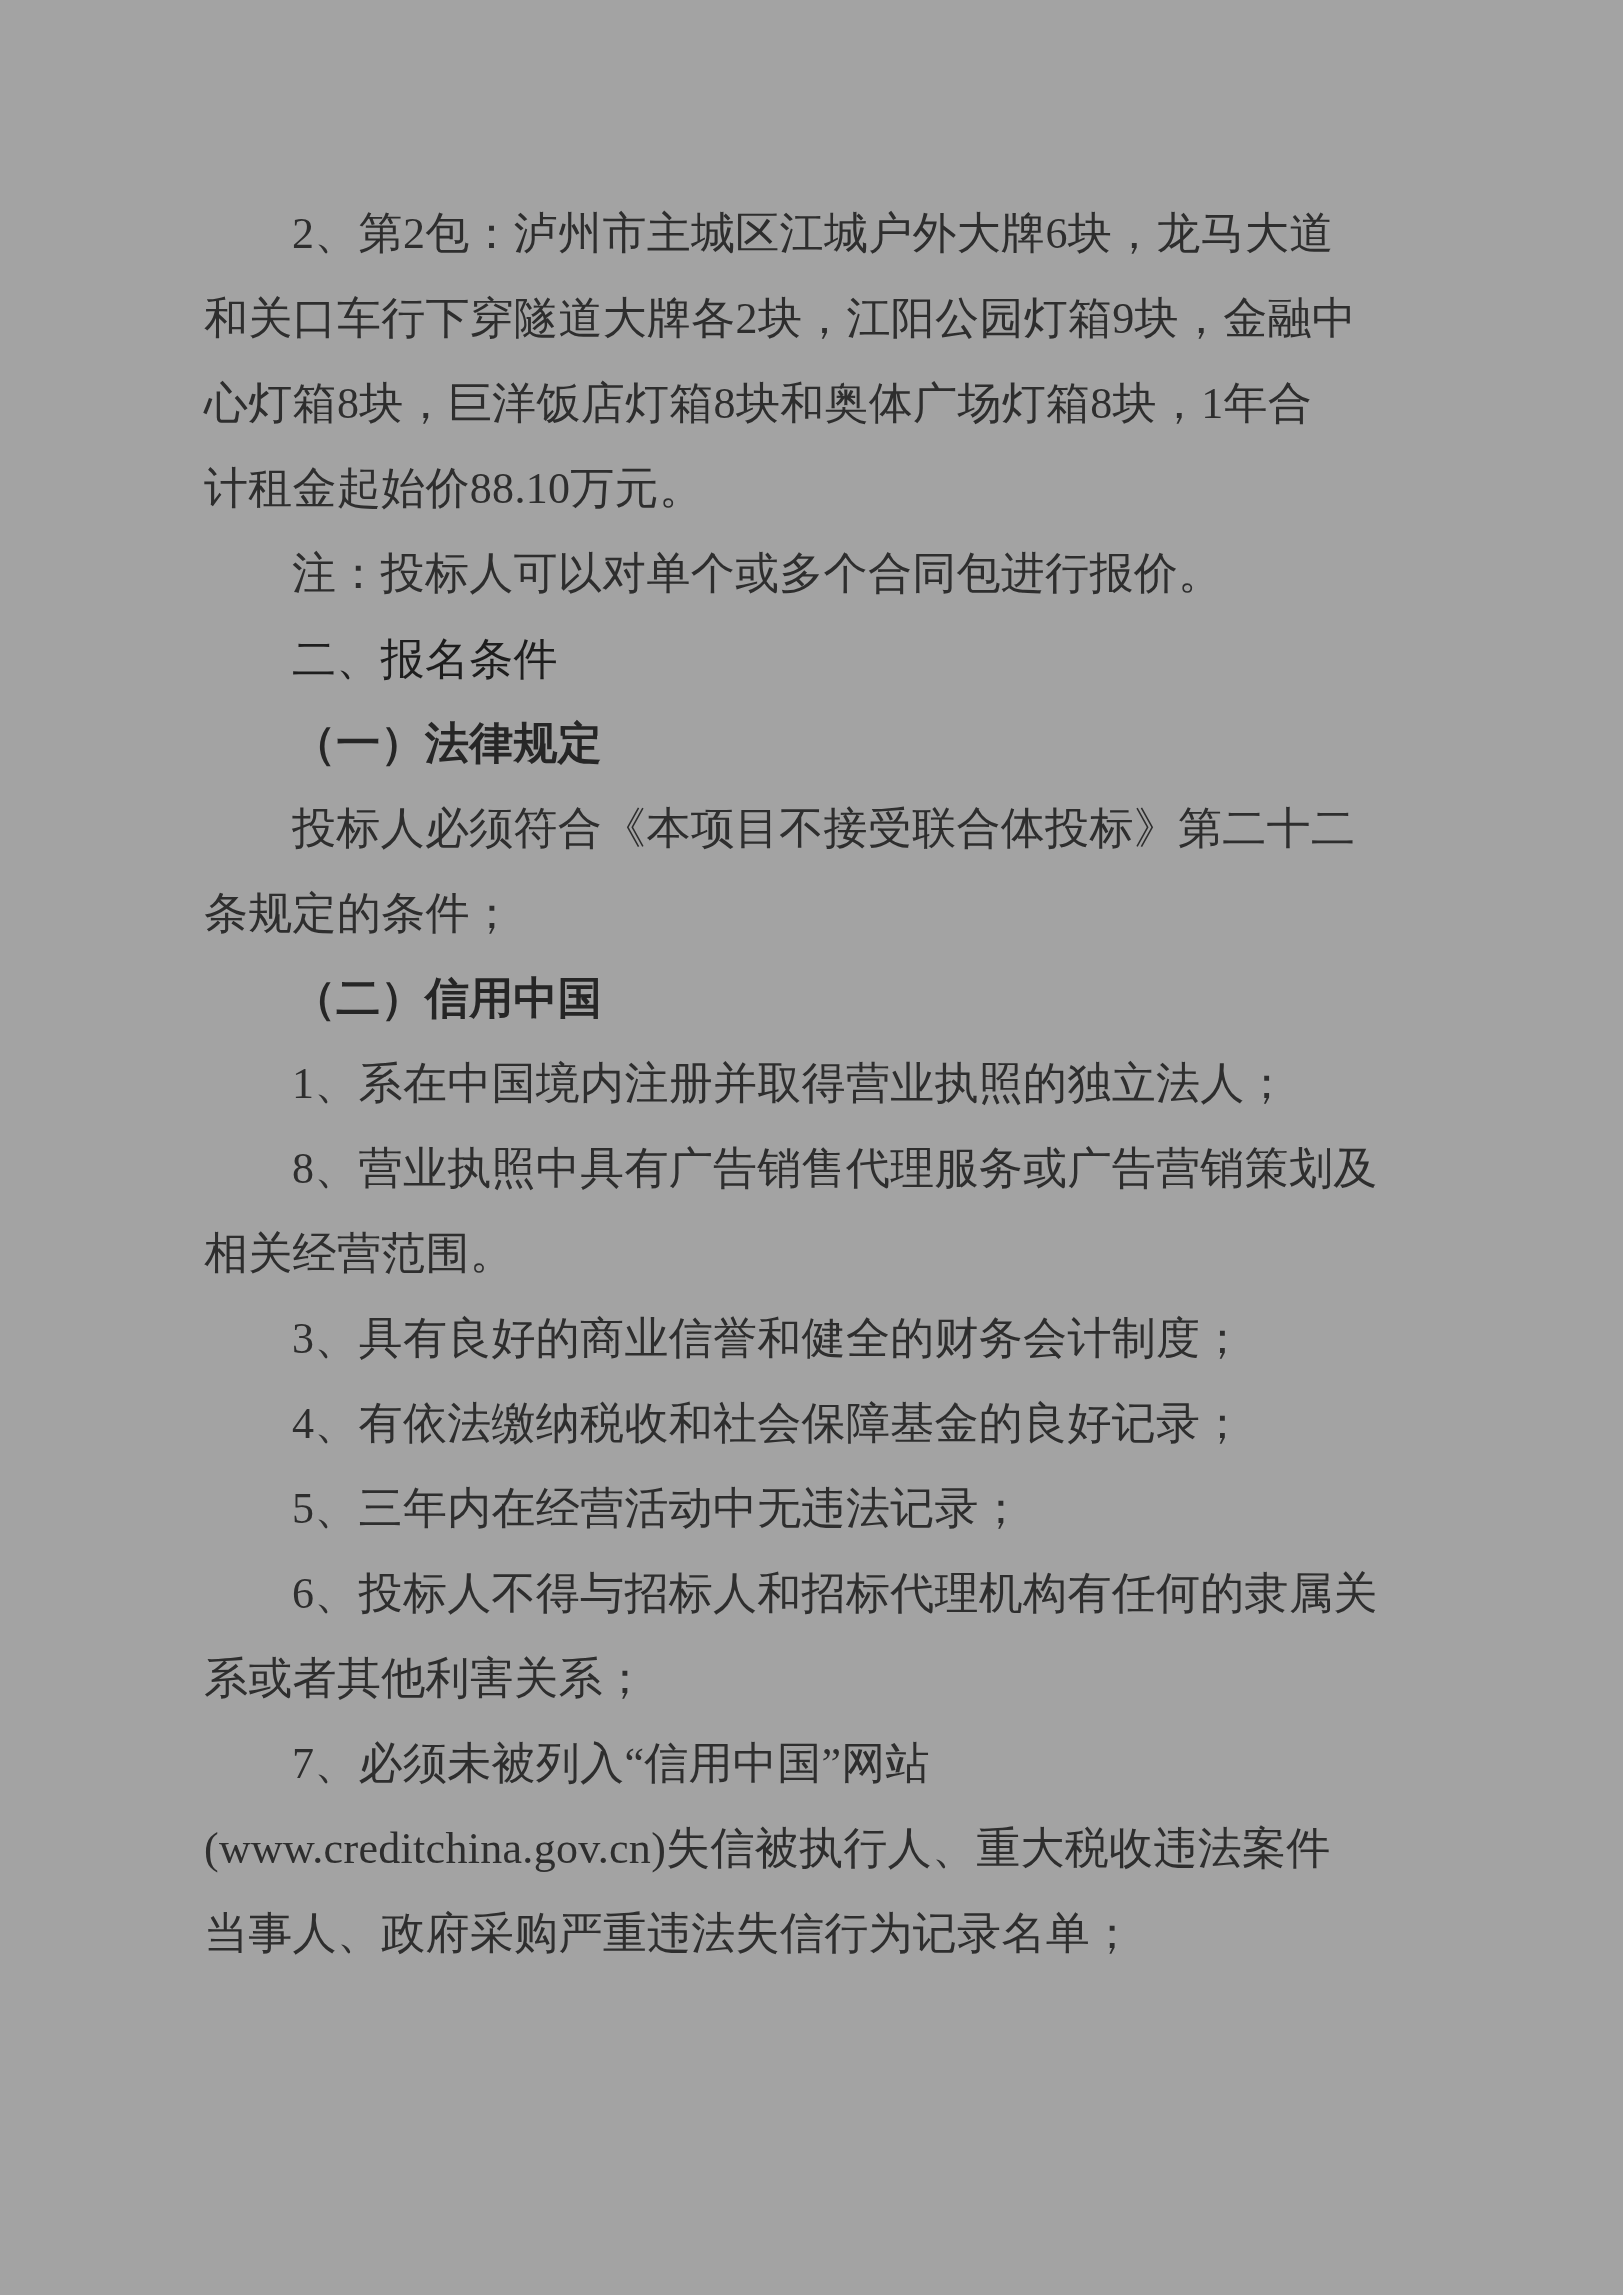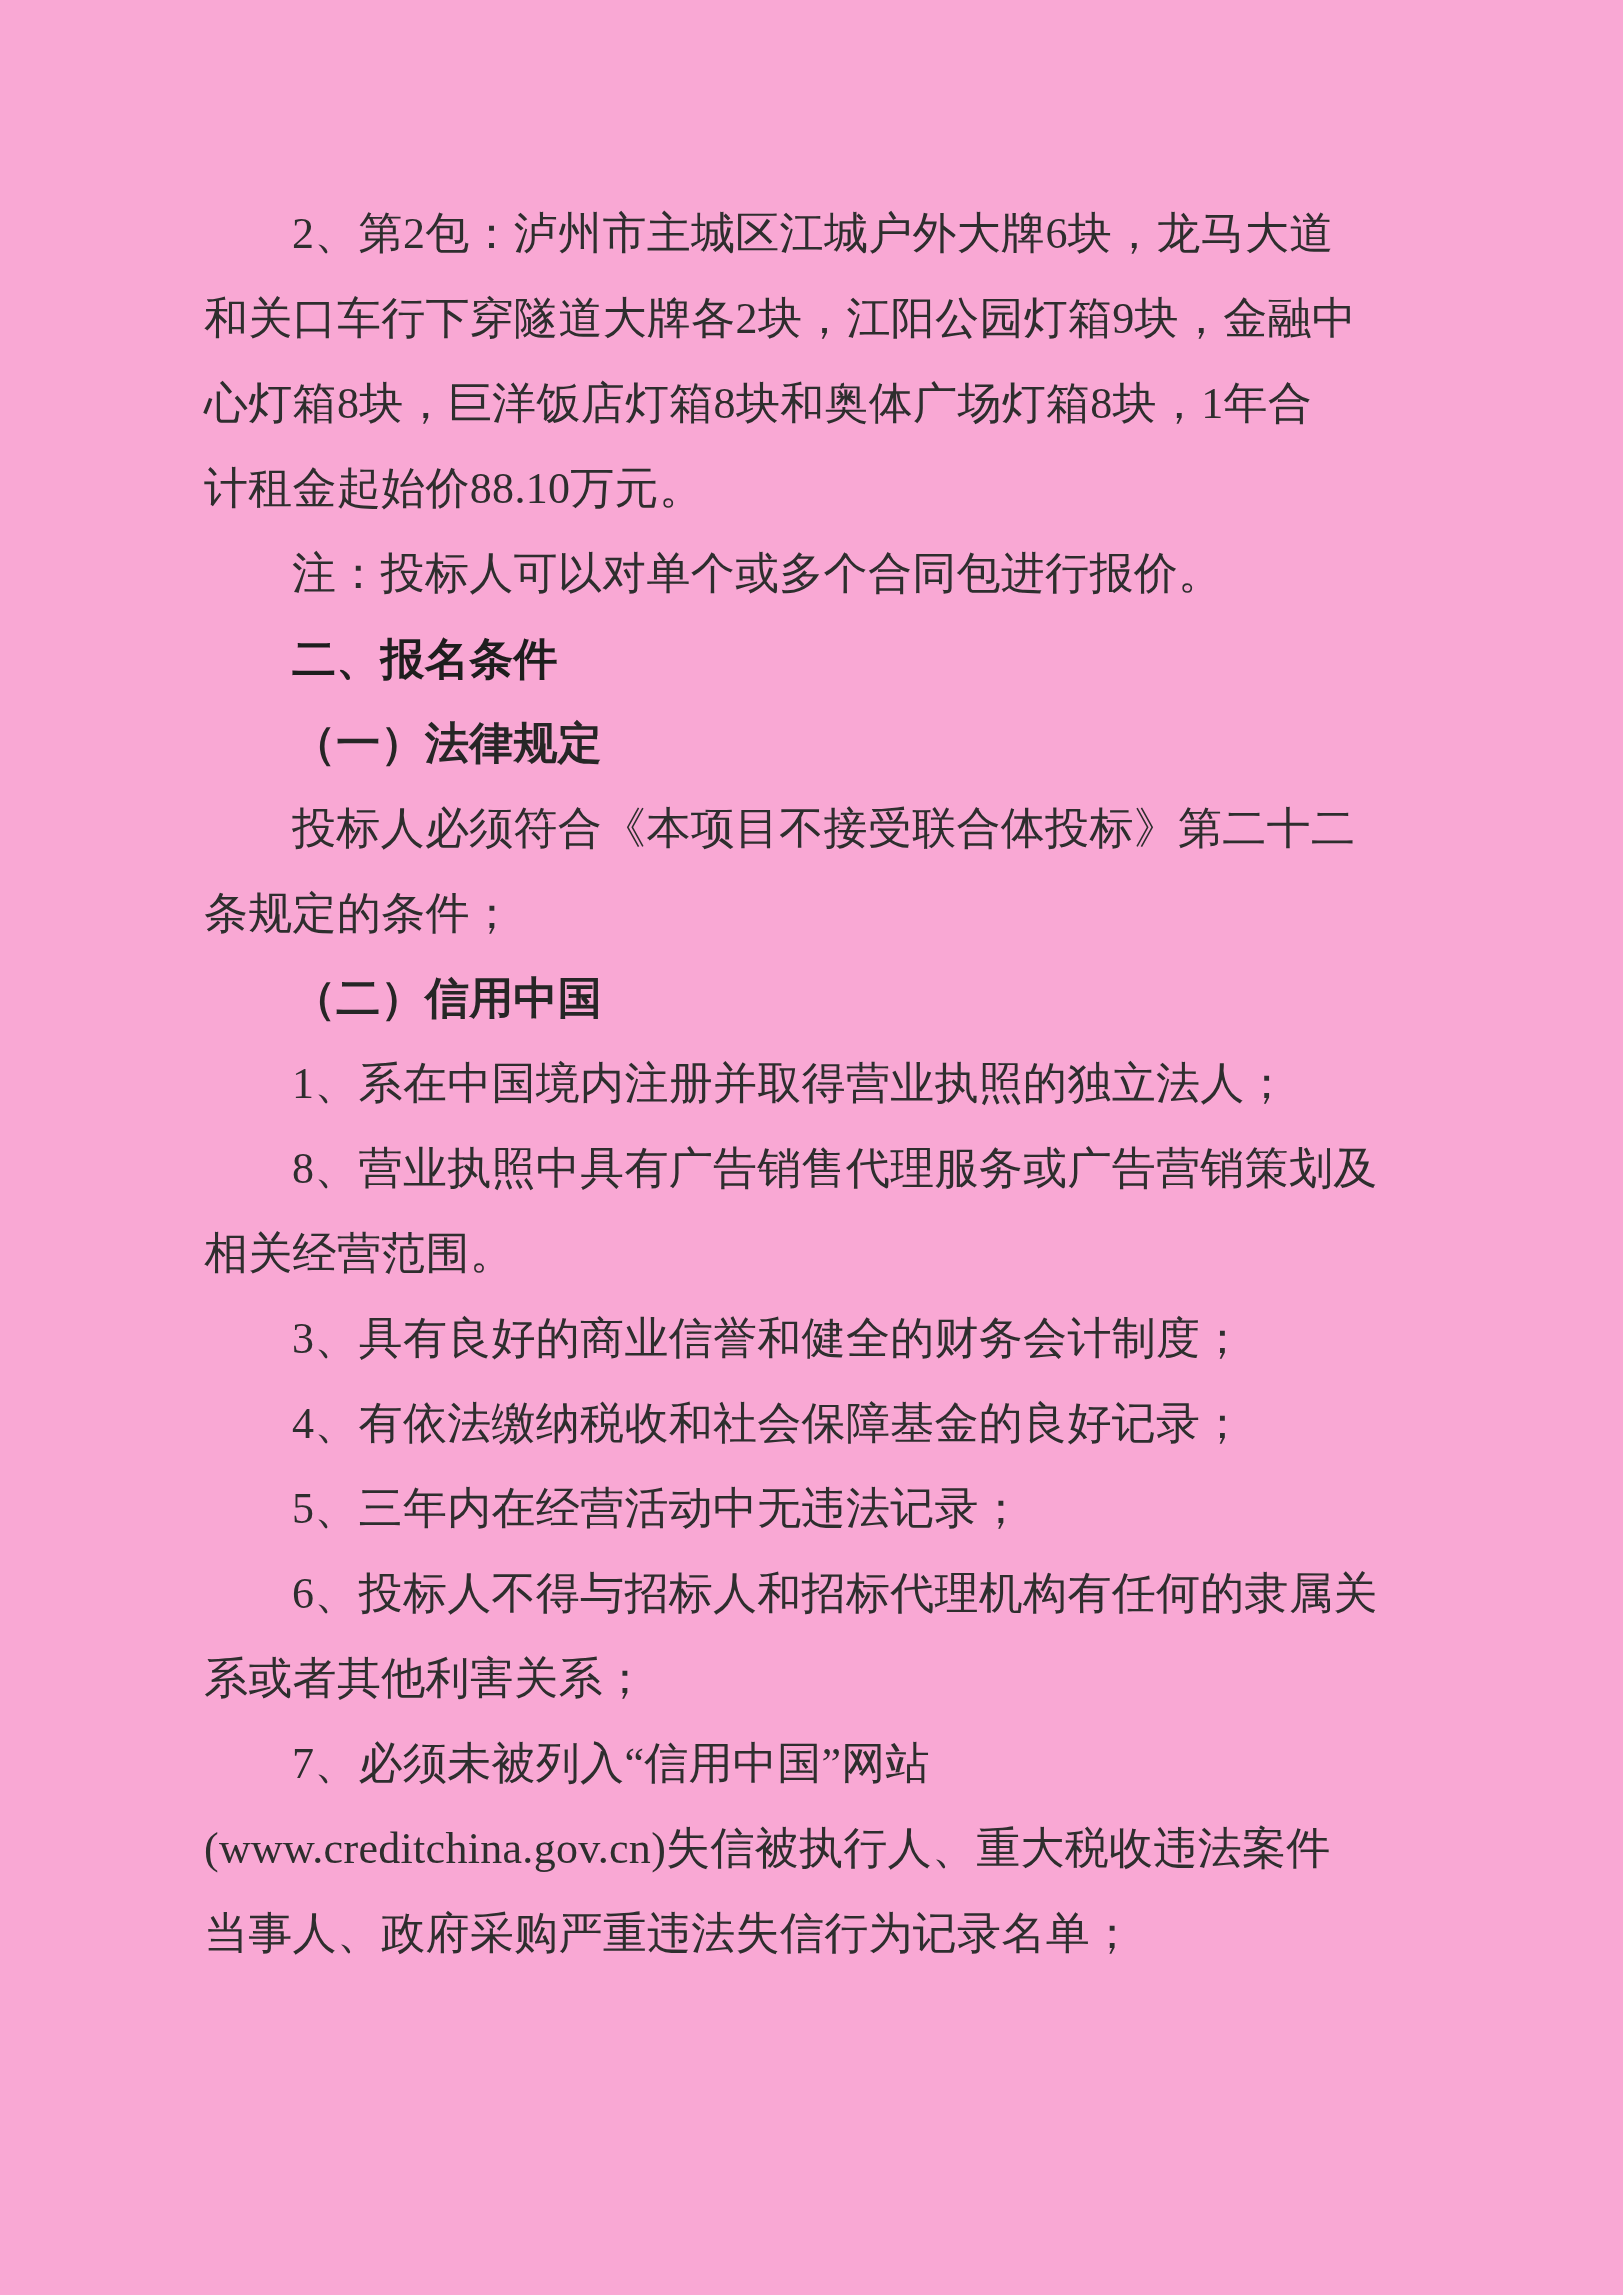--- a/index.html
+++ b/index.html
@@ -4,21 +4,21 @@
 <style>
   html, body {
     margin: 0;
     padding: 0;
     background: #e8e8e8;
   }
   .page {
     position: relative;
     width: 1623px;
     height: 2295px;
-    background: #f9a8d4;
+    background: #a3a3a3;
     overflow: hidden;
     font-family: "Liberation Serif", "DejaVu Serif", serif;
     color: #2e2e2e;
   }
   .text-block {
     position: absolute;
     left: 204px;
     top: 191px;
     width: 1201px;
   }
@@ -27,21 +27,21 @@
     line-height: 85px;
     font-size: 44px;
     white-space: nowrap;
     letter-spacing: 0.3px;
   }
   .line.indent {
     padding-left: 88px; 
   }
   .line.h-bold {
     font-family: "Liberation Sans", "DejaVu Sans", sans-serif;
-    font-weight: 700;
+    font-weight: 400;
     color: #1e1e1e;
   }
   .line.h-kai {
     font-weight: 600;
     color: #262626;
   }
 </style>
 </head>
 <body>
 

